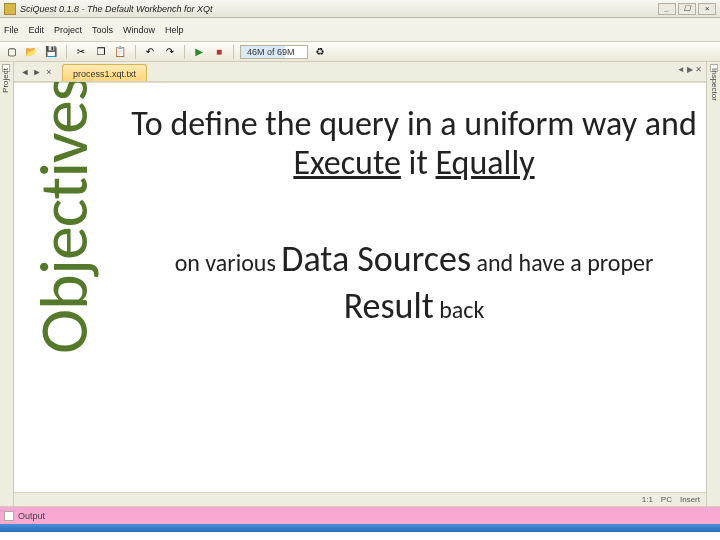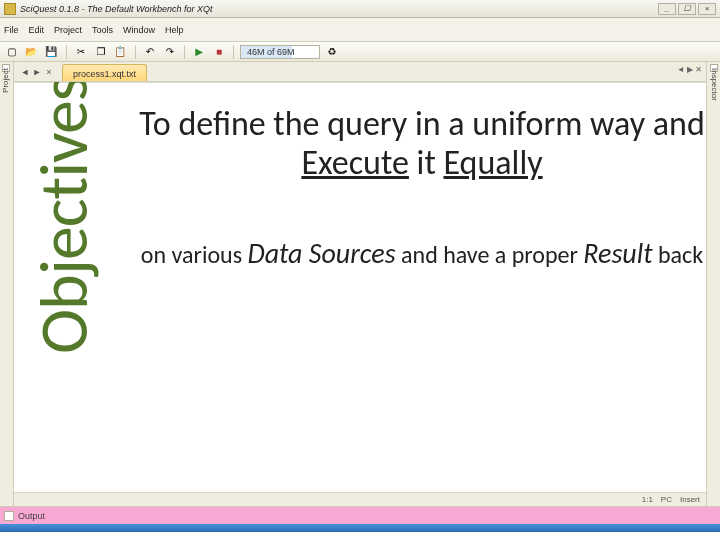--- a/index.html
+++ b/index.html
@@ -50,26 +50,26 @@
   
   .bottompanel { height: 18px; background: #f9a8d4; border-top: 1px solid #cfccba; display: flex; align-items: center; font-size: 9px; padding: 0 4px; gap: 4px; color: #444; }
   .bottompanel .square { width: 10px; height: 10px; border: 1px solid #b0ad99; background: #fff; }
 
   
   .sysbar { height: 8px; background: linear-gradient(#4a8fd8,#2a6db8); }
 
   
   .slide { position: absolute; top: -54px; left: -14px; width: 720px; height: 540px; pointer-events: none; }
   .slide .vtitle { position: absolute; left: 22px; top: 76px; font-family: Calibri, sans-serif; font-size: 68px; color: #54792a; transform: rotate(-90deg); transform-origin: left top; translate: 0 250px; letter-spacing: -1px; }
-  .slide-body { position: absolute; left: 136px; top: 76px; width: 572px; font-family: Calibri, sans-serif; color: #222; text-align: center; }
+  .slide-body { position: absolute; left: 128px; top: 76px; width: 572px; font-family: Calibri, sans-serif; color: #222; text-align: center; }
   .line1 { font-size: 34px; line-height: 1.15; }
   .line1 .u { text-decoration: underline; }
   .gap { height: 54px; }
   .line2 { font-size: 24px; line-height: 1.3; }
-  .line2 .big { font-size: 28px; font-style: italic; }
+  .line2 .big { font-size: 36px; }
 </style>
 </head>
 <body>
 
 <div class="titlebar">
   <div class="appicon"></div>
   <div class="title">SciQuest 0.1.8 - The Default Workbench for XQt</div>
   <div class="winbtns">
     <div class="winbtn">_</div>
     <div class="winbtn">☐</div>
@@ -94,21 +94,21 @@
   <div class="tbtn">✂</div>
   <div class="tbtn">❐</div>
   <div class="tbtn">📋</div>
   <div class="tsep"></div>
   <div class="tbtn">↶</div>
   <div class="tbtn">↷</div>
   <div class="tsep"></div>
   <div class="tbtn" style="color:#2a8a2a">▶</div>
   <div class="tbtn" style="color:#b33">■</div>
   <div class="tsep"></div>
-  <div class="tfield" style="width:80px;background:linear-gradient(to right,#d9e8f7 66%,#fff 66%);">46M of 69M</div>
+  <div class="tfield" style="width:68px;background:linear-gradient(to right,#d9e8f7 66%,#fff 66%);">46M of 69M</div>
   <div class="tbtn">♻</div>
 </div>
 
 <div class="workspace">
 
   <div class="leftpanel">
     <div class="square"></div>
     <div class="tablabel">Project</div>
   </div>
 

